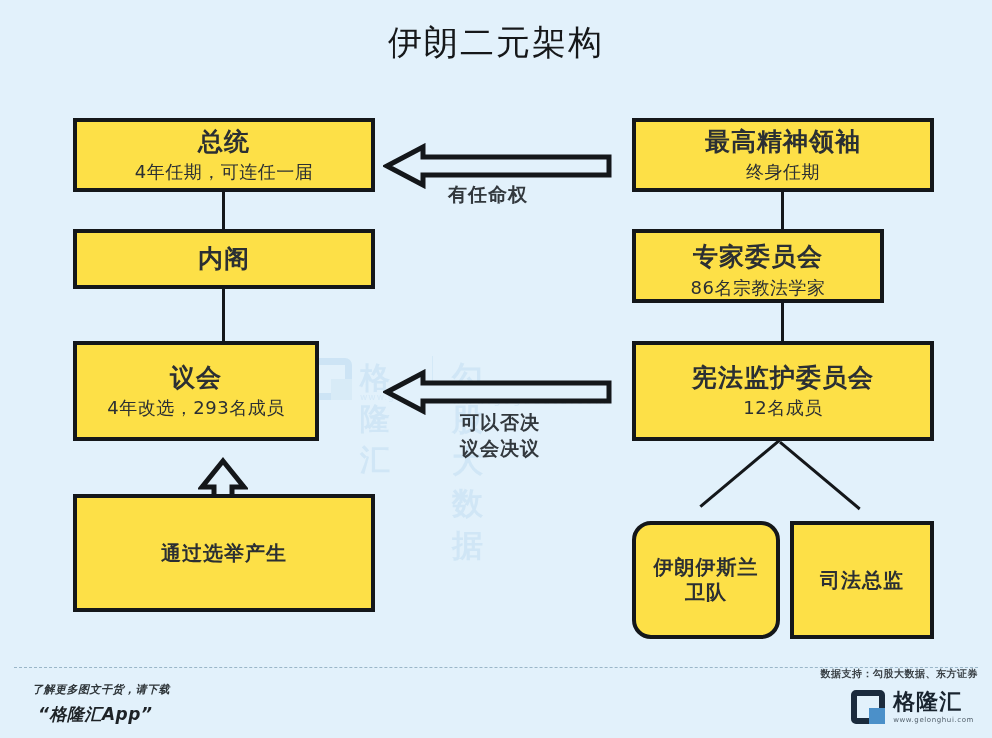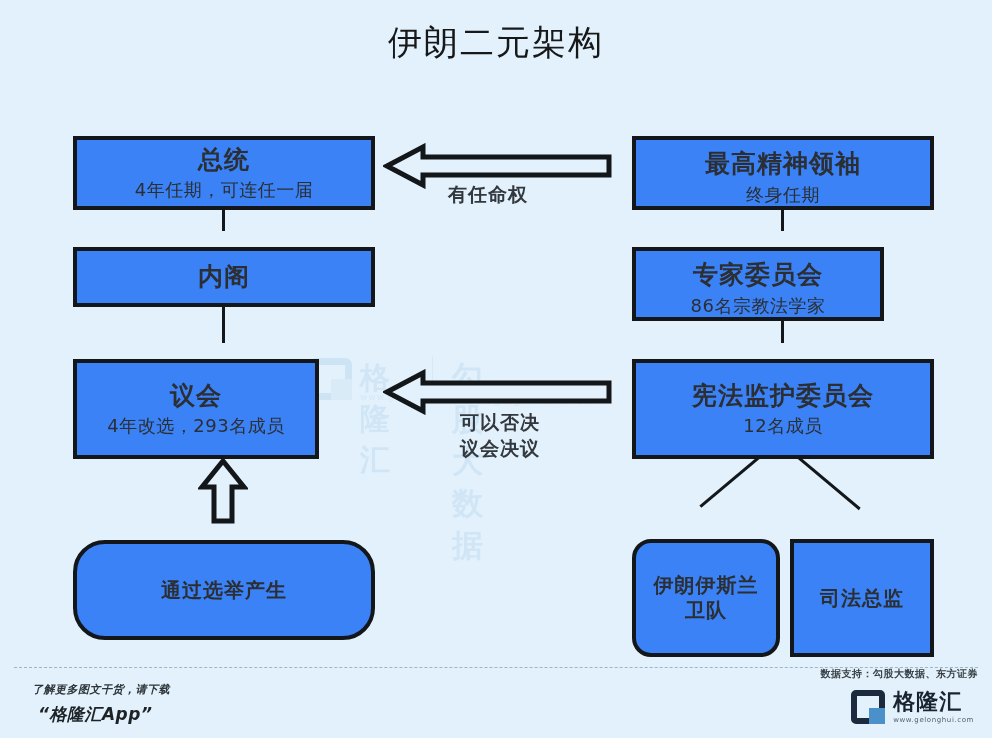--- a/index.html
+++ b/index.html
@@ -98,28 +98,27 @@
     font-weight: 400;
     color: #16181a;
     letter-spacing: 2px;
   }
 
   
   .node {
     position: absolute;
     box-sizing: border-box;
     border: 4px solid #14171a;
-    background: #3b82f6;
+    background: #fde047;
     display: flex;
     flex-direction: column;
     align-items: center;
     justify-content: center;
     color: #2b2f33;
     z-index: 3;
-    margin-top: 18px;
   }
   .node .t1 {
     font-size: 25px;
     font-weight: 700;
     letter-spacing: 1px;
     line-height: 1.25;
     text-align: center;
   }
   .node .t2 {
     font-size: 18px;
@@ -128,22 +127,22 @@
     line-height: 1.3;
     margin-top: 3px;
     text-align: center;
   }
   .node.single .t1 { font-size: 25px; }
 
   
   #node-president      { left: 73px;  top: 118px; width: 302px; height: 74px; }
   #node-cabinet        { left: 73px;  top: 229px; width: 302px; height: 60px; }
   #node-parliament     { left: 73px;  top: 341px; width: 246px; height: 100px; }
-  #node-election       { left: 73px;  top: 522px; width: 302px; height: 100px; border-radius: 32px; }
-  #node-leader         { left: 632px; top: 118px; width: 302px; height: 74px; justify-content: flex-end; }
+  #node-election       { left: 73px;  top: 494px; width: 302px; height: 118px; }
+  #node-leader         { left: 632px; top: 118px; width: 302px; height: 74px; }
   #node-experts        { left: 632px; top: 229px; width: 252px; height: 74px; justify-content: flex-end; }
   #node-guardian       { left: 632px; top: 341px; width: 302px; height: 100px; }
   #node-guards         { left: 632px; top: 521px; width: 148px; height: 118px; border-radius: 19px; }
   #node-judiciary      { left: 790px; top: 521px; width: 144px; height: 118px; }
 
   #node-guards .t1, #node-judiciary .t1 { font-size: 20px; }
   #node-election .t1 { font-size: 20px; font-weight: 600; }
 
   
   .vline {

